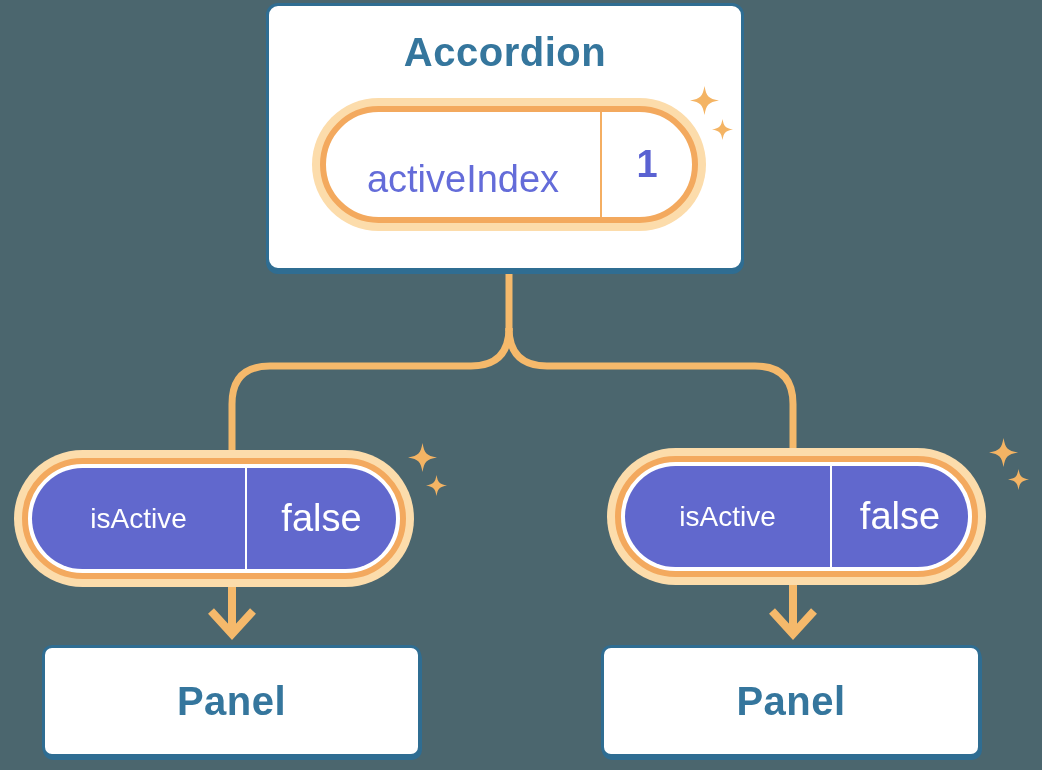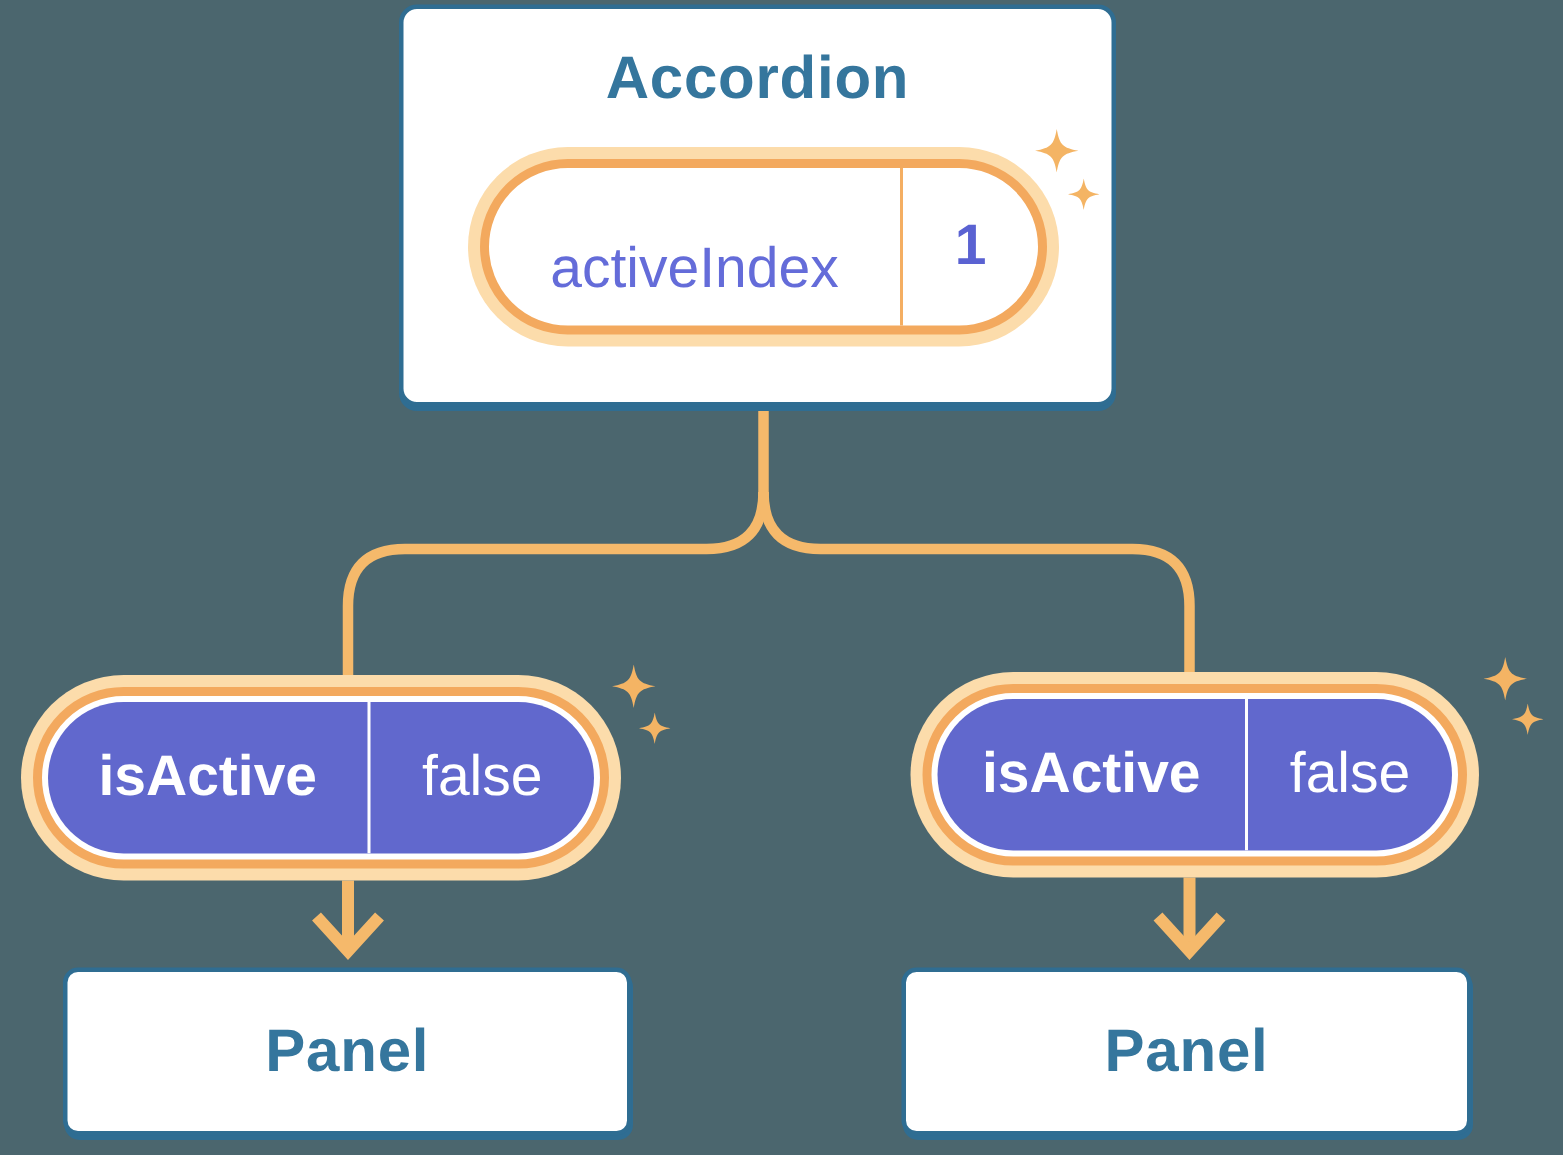--- a/index.html
+++ b/index.html
@@ -85,21 +85,21 @@
     flex:1;display:flex;align-items:stretch;
     background:var(--purple);
     border-radius:999px;
     overflow:hidden;
   }
   .prop-inner .cell{display:flex;align-items:center;justify-content:center;}
   .prop-pill-left .name-cell{width:213px;}
   .prop-pill-right .name-cell{width:205px;}
   .prop-inner .value-cell{flex:1;}
   .prop-inner .divider{width:2px;background:var(--white);}
-  .prop-name{color:var(--white);font-size:38px;font-weight:700;}
+  .prop-name{color:var(--white);font-size:28px;font-weight:400;}
   .prop-value{color:var(--white);font-size:38px;font-weight:400;}
 
   .sparkle{position:absolute;z-index:4;}
   .sparkle svg{display:block;width:100%;height:100%;}
   .sparkle path{fill:var(--sparkleOrange);}
   .sp-top-big{left:690px;top:86px;width:29px;height:29px;}
   .sp-top-small{left:712px;top:119px;width:21px;height:21px;}
   .sp-left-big{left:408px;top:443px;width:29px;height:29px;}
   .sp-left-small{left:426px;top:475px;width:21px;height:21px;}
   .sp-right-big{left:989px;top:438px;width:29px;height:29px;}

